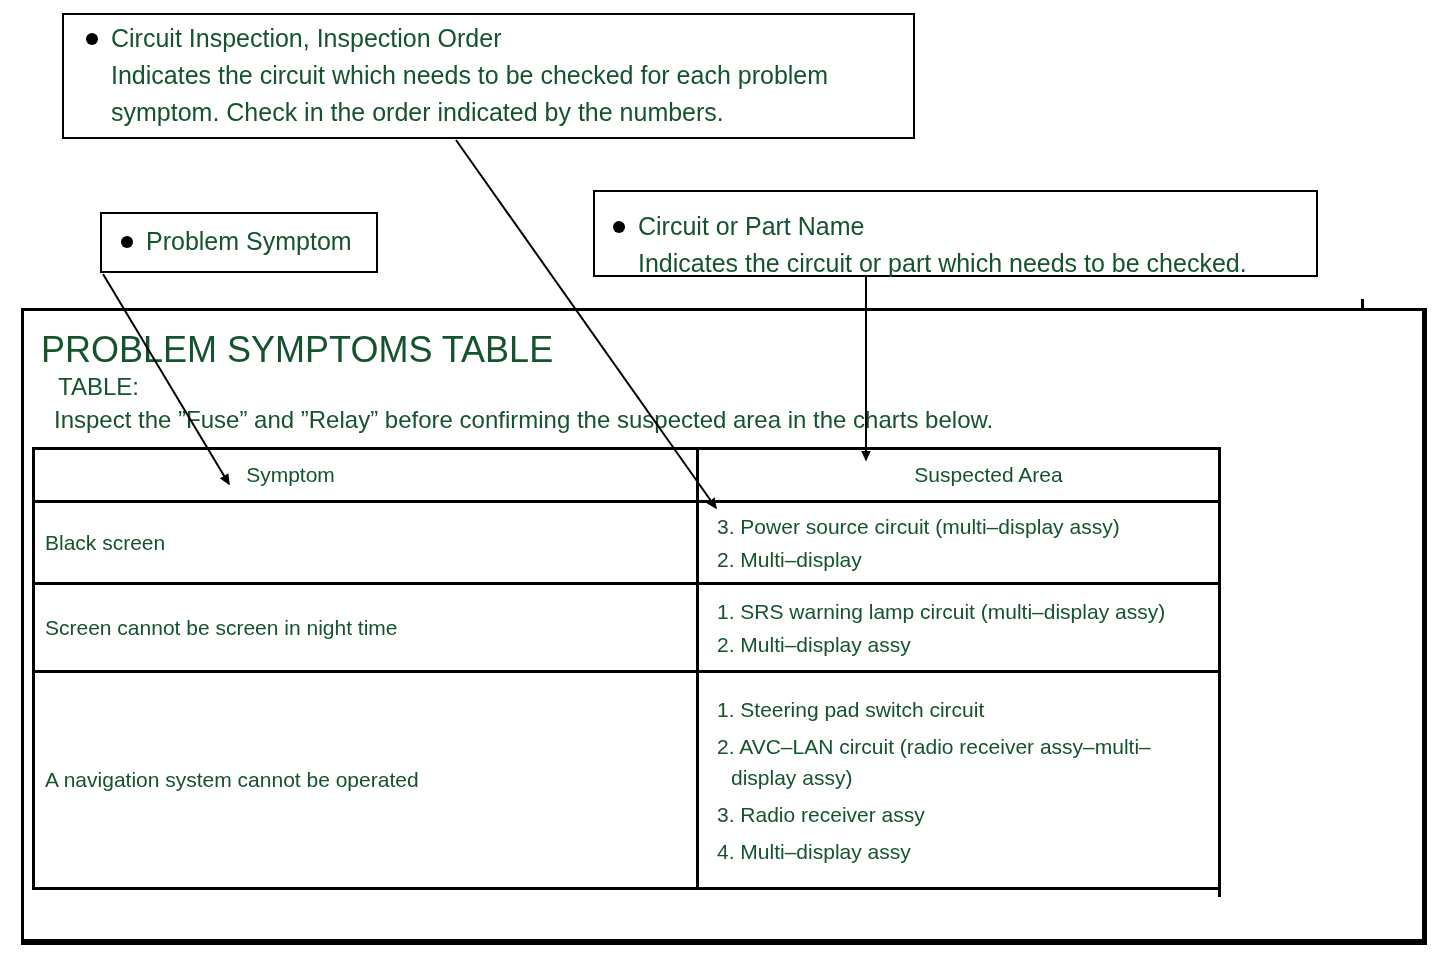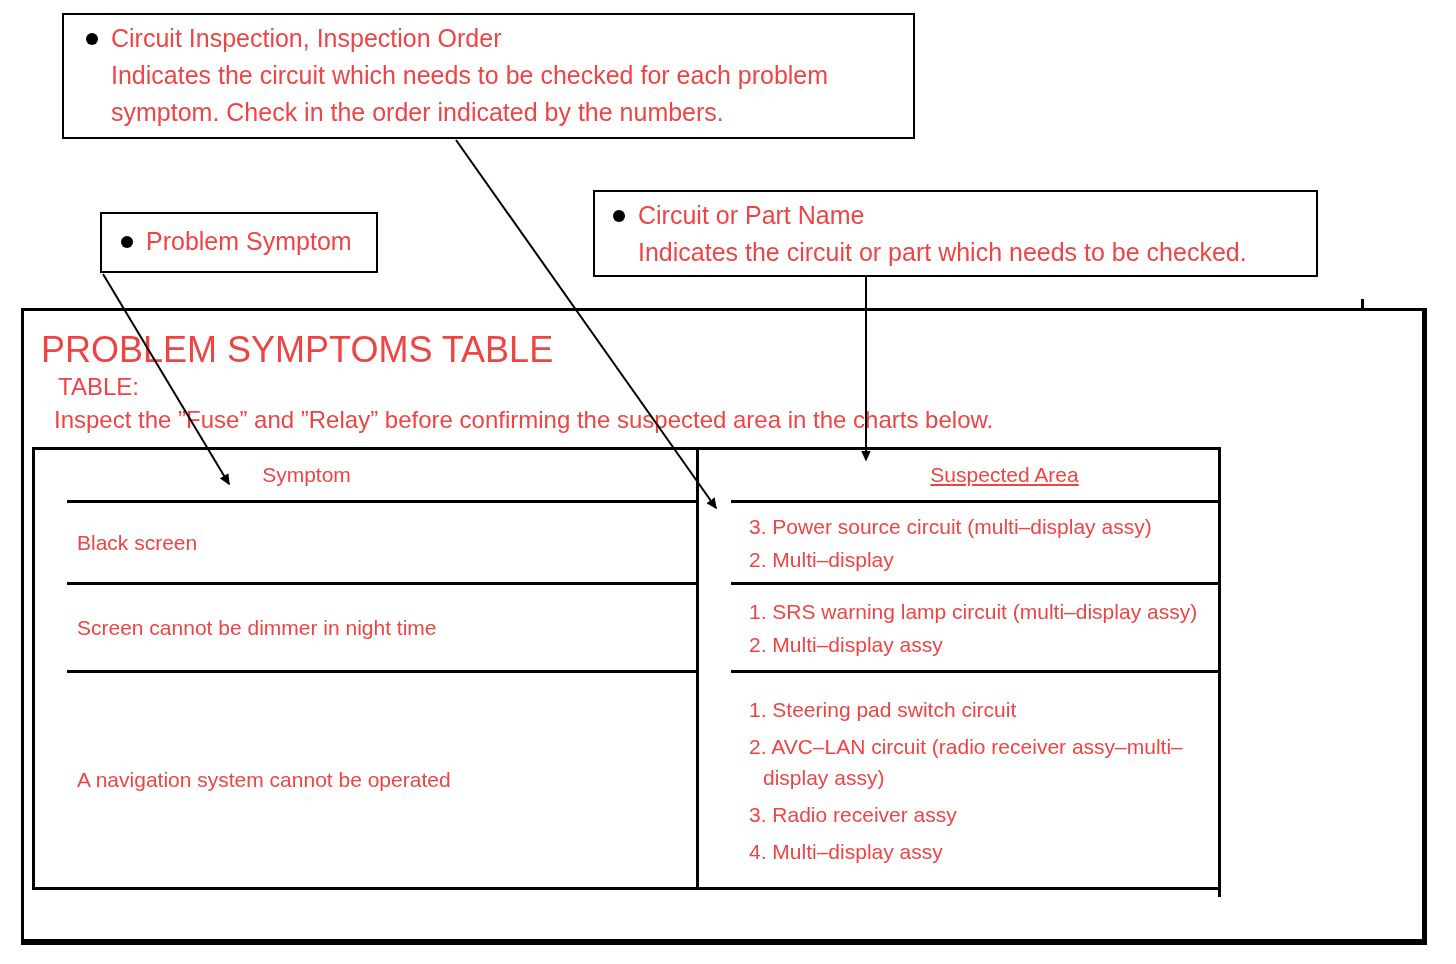--- a/index.html
+++ b/index.html
@@ -1,21 +1,21 @@
 <!DOCTYPE html>
 <html><head>
 <meta charset="utf-8">
 <style>
   html,body{margin:0;padding:0;background:#fff;}
   .page{
     position:relative;
     width:1456px;height:964px;
     background:#fff;
     font-family:"Liberation Sans","DejaVu Sans",sans-serif;
-    color:#ef4444;
+    color:#14532d;
     overflow:hidden;
   }
   
   .callout{
     position:absolute;
     border:2px solid #000;
     background:#fff;
     box-sizing:border-box;
     font-size:25px;
     line-height:37px;
@@ -23,21 +23,21 @@
   .co-row{display:flex;align-items:flex-start;}
   .bullet{
     width:12px;height:12px;border-radius:50%;
     background:#000;flex:0 0 12px;
     margin:13px 13px 0 0;
   }
   .co-text{white-space:nowrap;}
   .co-desc{white-space:nowrap;}
   #callout-inspection{left:62px;top:13px;width:853px;height:126px;padding:5px 0 0 22px;}
   #callout-symptom{left:100px;top:212px;width:278px;height:61px;padding:9px 10px 0 19px;}
-  #callout-circuit{left:593px;top:190px;width:725px;height:87px;padding:5px 0 0 18px;}
+  #callout-circuit{left:593px;top:190px;width:725px;height:87px;padding:16px 0 0 18px;}
 
   
   .outer-box{
     position:absolute;left:21px;top:308px;width:1406px;height:637px;
     border:3px solid #000;border-right-width:5px;border-bottom-width:6px;
     box-sizing:border-box;background:#fff;
   }
   .panel-title{
     position:absolute;left:17px;top:20px;
     font-size:36px;font-weight:normal;line-height:1.05;
@@ -55,26 +55,26 @@
   
   .sym-table{
     position:absolute;left:8px;top:136px;
     width:1189px;height:443px;
     border:3px solid #000;box-sizing:border-box;
     display:grid;
     grid-template-columns:664px 1fr;
     grid-template-rows:53px 82px 88px 1fr;
     font-size:21px;
   }
-  .cell{box-sizing:border-box;display:flex;flex-direction:column;justify-content:center;margin-left:32px;}
+  .cell{box-sizing:border-box;display:flex;flex-direction:column;justify-content:center;}
   .c-left{border-right:3px solid #000;}
   .c-bb{border-bottom:3px solid #000;}
   .th{align-items:center;flex-direction:row;justify-content:center;}
   .th-symptom{padding-right:150px;}
-  .th-area{padding-left:60px;text-decoration:underline;}
+  .th-area{padding-left:60px;}
   .td-symptom{padding-left:10px;}
   .td-suspected{padding-left:18px;}
   .sline{line-height:31px;margin:1px 0;white-space:nowrap;}
   .r3 .sline{margin:3px 0;}
   .sline.cont{margin-top:-3px;padding-left:14px;}
 
   
   .overlay{position:absolute;left:0;top:0;width:1456px;height:964px;pointer-events:none;}
   .tick{position:absolute;background:#000;}
   #tick-top{left:1361px;top:299px;width:3px;height:9px;}
@@ -129,21 +129,21 @@
 
       <div class="cell td-symptom c-left c-bb">
         <span>Black screen</span>
       </div>
       <div class="cell td-suspected c-bb">
         <div class="sline">3. Power source circuit (multi–display assy)</div>
         <div class="sline">2. Multi–display</div>
       </div>
 
       <div class="cell td-symptom c-left c-bb">
-        <span>Screen cannot be dimmer in night time</span>
+        <span>Screen cannot be screen in night time</span>
       </div>
       <div class="cell td-suspected c-bb">
         <div class="sline">1. SRS warning lamp circuit (multi–display assy)</div>
         <div class="sline">2. Multi–display assy</div>
       </div>
 
       <div class="cell td-symptom c-left r3">
         <span>A navigation system cannot be operated</span>
       </div>
       <div class="cell td-suspected r3">

